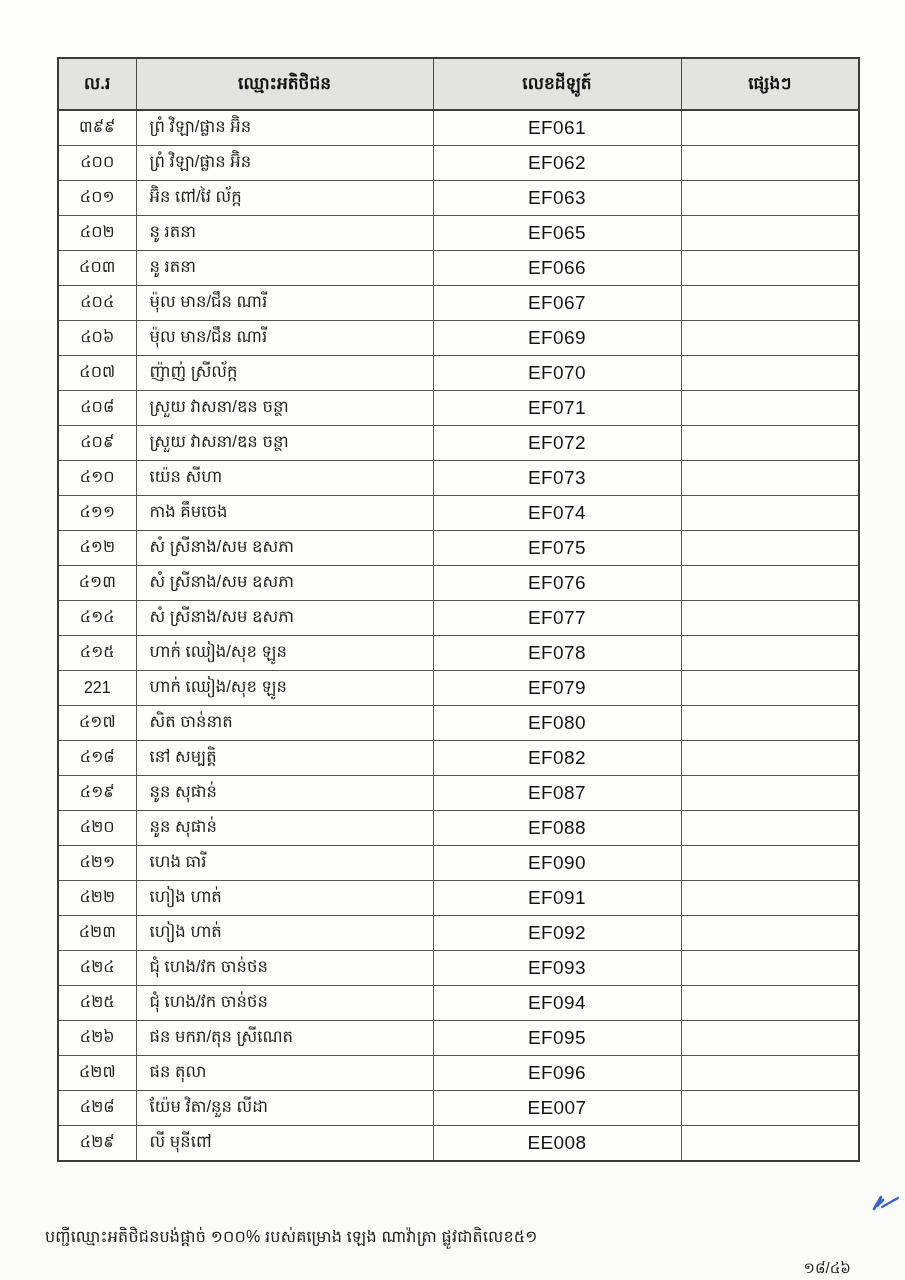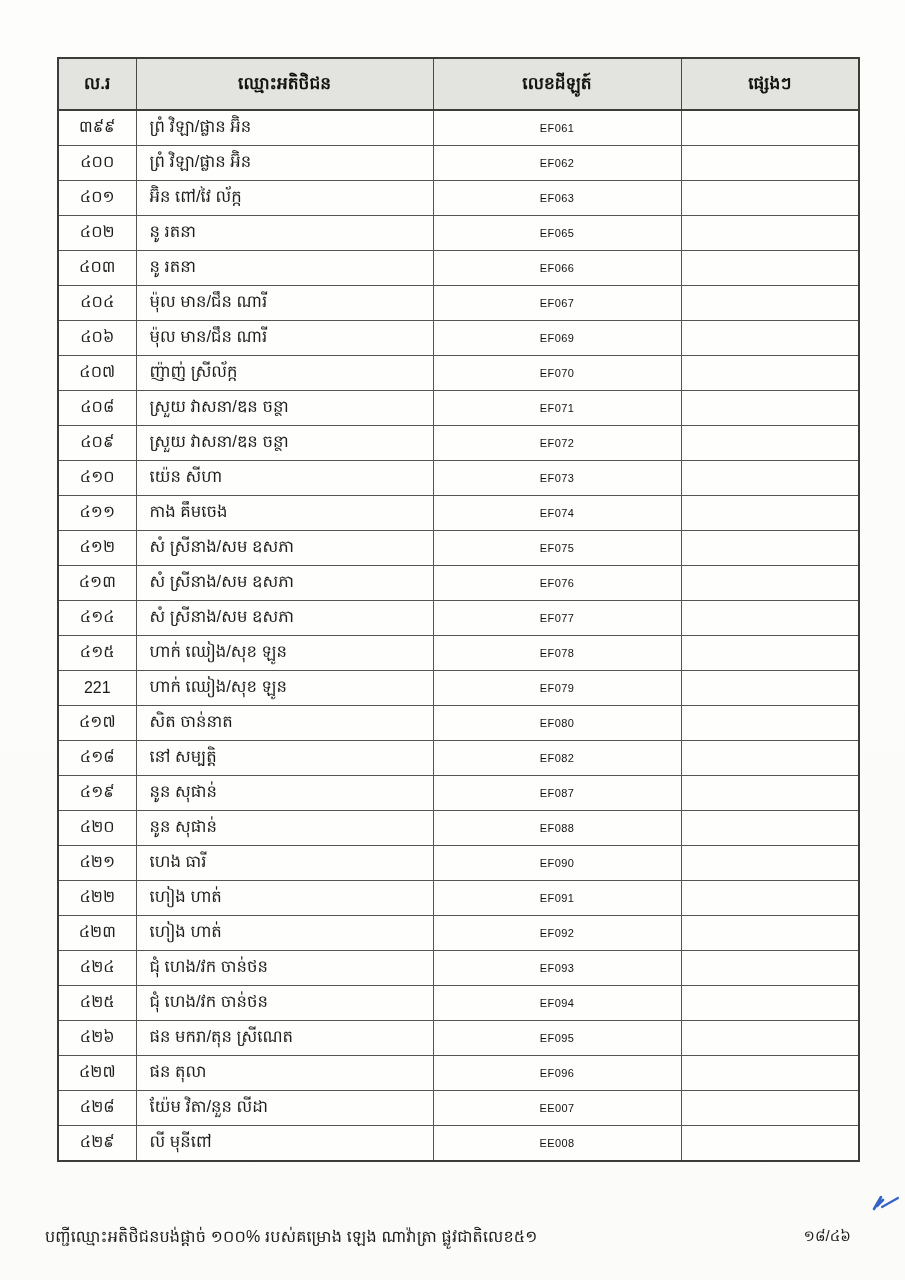--- a/index.html
+++ b/index.html
@@ -30,29 +30,29 @@
     color:#141412;
   }
   td{
     border:1px solid #55554f;
     height:34px;font-size:16.5px;
     padding:0 4px;
     background:#fefefd;
   }
   td.no{text-align:center;font-size:16px;}
   td.name{text-align:left;padding-left:13px;white-space:nowrap;overflow:hidden;}
-  td.lot{text-align:center;font-size:11px;letter-spacing:.4px;font-family:"Liberation Sans",sans-serif;color:#111;}
+  td.lot{text-align:center;font-size:19px;letter-spacing:.4px;font-family:"Liberation Sans",sans-serif;color:#111;}
   td.note{background:#fefefd;}
   .footer{
     position:absolute;left:45px;right:48px;top:1226px;
     display:flex;justify-content:space-between;align-items:flex-start;
     font-size:16px;color:#191917;
   }
   .footer .left{letter-spacing:.2px;}
-  .footer .right{font-size:15px;padding-right:6px;}
+  .footer .right{font-size:15px;padding-right:6px;margin-top:32px;}
   .pen-mark{
     position:absolute;left:868px;top:1193px;width:34px;height:26px;
   }
 </style>
 </head>
 <body>
 
 <div class="page">
 
   <div class="table-wrap">

